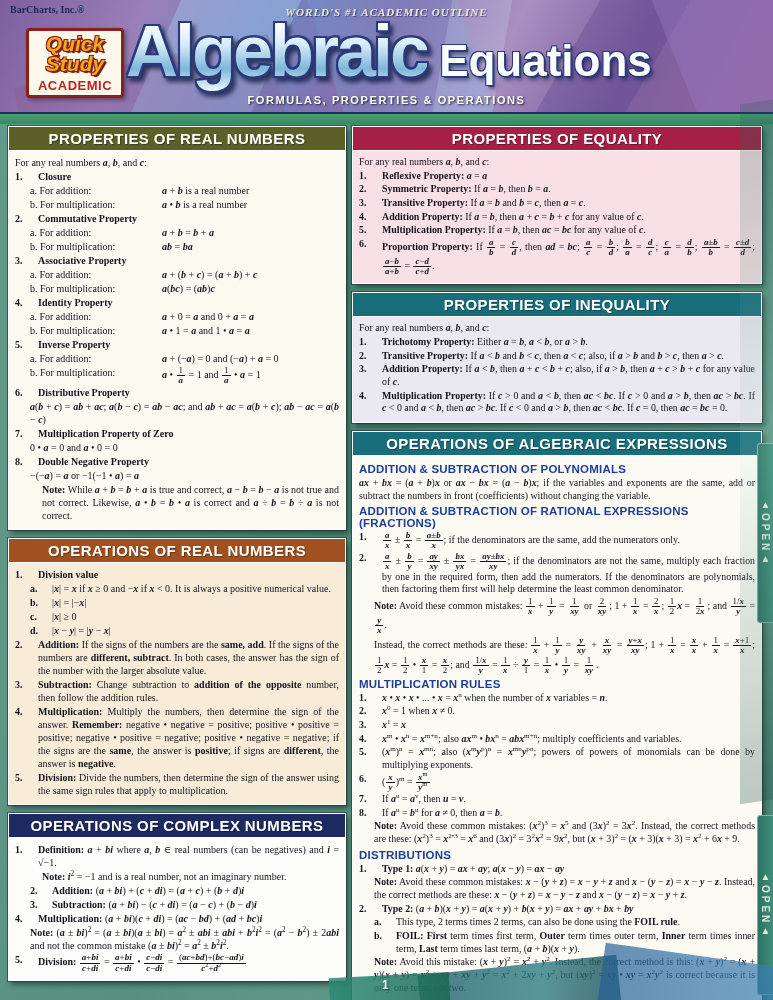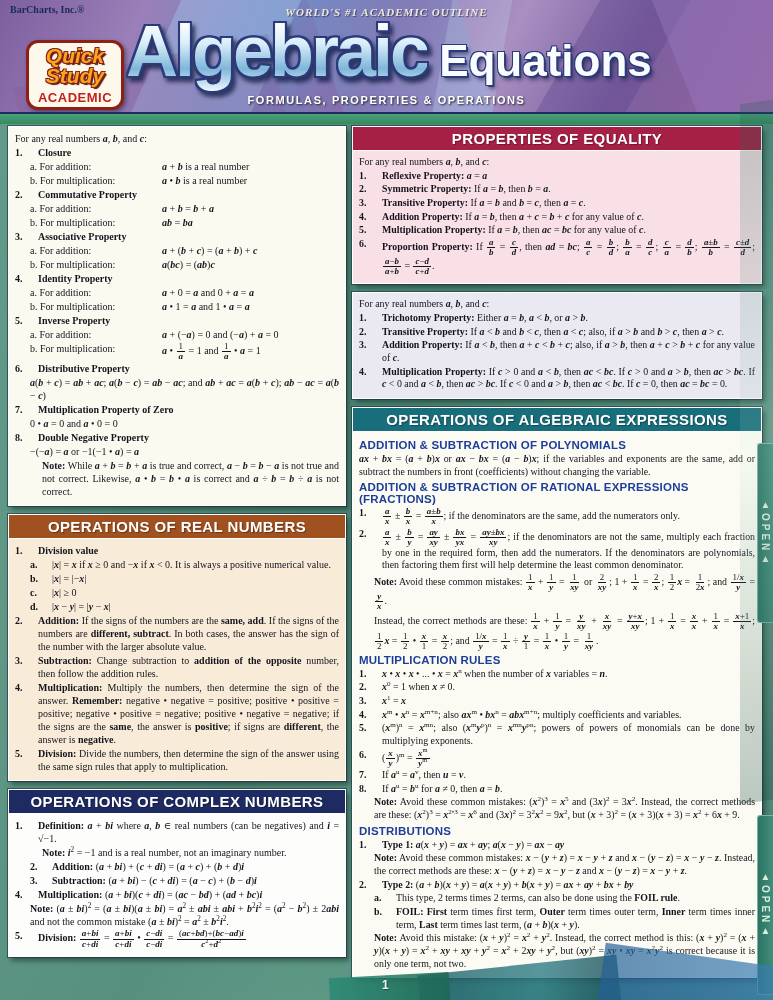--- a/index.html
+++ b/index.html
@@ -17,22 +17,22 @@
   .hs2{left:330px;top:-20px;width:150px;height:180px;background:rgba(120,150,205,.40);transform:skewX(18deg);}
   .hs3{left:560px;top:-30px;width:90px;height:200px;background:rgba(90,70,140,.35);transform:skewX(-30deg);}
   .hs4{left:680px;top:-30px;width:140px;height:200px;background:rgba(150,120,190,.45);transform:skewX(22deg);}
   .hs5{left:20px;top:60px;width:260px;height:90px;background:rgba(140,90,150,.30);transform:rotate(-12deg);}
   .hs6{left:440px;top:-40px;width:60px;height:220px;background:rgba(200,220,245,.25);transform:skewX(-10deg);}
   .hero-strip{position:absolute;top:112px;left:0;right:0;height:10px;
     background:linear-gradient(#4ba276,#358a60);border-top:2px solid #1d2b62;}
   .brand{position:absolute;left:10px;top:4px;font:700 10px "Liberation Serif",serif;color:#1b2a5e;}
   .tagline{position:absolute;left:0;right:0;top:6px;text-align:center;
     font:italic 700 11px "Liberation Serif",serif;color:#efe9da;letter-spacing:1px;text-shadow:1px 1px 1px rgba(20,20,60,.6);}
-  .logo{position:absolute;left:26px;top:40px;width:88px;background:#fdf8ec;
-    border:3px solid #8c2016;border-radius:12px;text-align:center;padding:3px 2px 2px;box-shadow:2px 2px 4px rgba(0,0,0,.4);}
+  .logo{position:absolute;left:26px;top:28px;width:88px;background:#fdf8ec;
+    border:3px solid #8c2016;border-radius:4px;text-align:center;padding:3px 2px 2px;box-shadow:2px 2px 4px rgba(0,0,0,.4);}
   .logo-word{font:italic 800 21px/0.95 "Liberation Sans",sans-serif;color:#f5a81c;
     text-shadow:1px 1px 0 #8c2016,-1px -1px 0 #8c2016,1px -1px 0 #8c2016,-1px 1px 0 #8c2016,2px 2px 1px #5a1008;}
   .logo-academic{margin-top:4px;font:800 13px "Liberation Sans",sans-serif;color:#c21f1f;letter-spacing:.5px;}
   .title-wrap{position:absolute;left:126px;top:12px;display:flex;align-items:baseline;gap:12px;white-space:nowrap;}
   .title-main{font:800 72px/1.1 "Liberation Sans",sans-serif;letter-spacing:-3px;
     background:linear-gradient(180deg,#ffffff 12%,#d9eefa 40%,#7fb6d9 72%,#eef8ff 100%);
     -webkit-background-clip:text;background-clip:text;color:transparent;
     filter:drop-shadow(2px 0 0 #2a3a7a) drop-shadow(-2px 0 0 #2a3a7a) drop-shadow(0 2px 0 #2a3a7a) drop-shadow(0 -2px 0 #2a3a7a) drop-shadow(3px 4px 2px rgba(15,25,60,.75));}
   .title-sub{font:700 44px "Liberation Sans",sans-serif;color:#f8fcff;
     text-shadow:-1px -1px 0 #2a3a7a,1px -1px 0 #2a3a7a,-1px 1px 0 #2a3a7a,2px 2px 0 #2a3a7a,3px 4px 4px rgba(15,25,60,.6);}
@@ -114,20 +114,21 @@
     <div class="title-wrap">
       <span class="title-main">Algebraic</span>
       <span class="title-sub">Equations</span>
     </div>
     <div class="subtitle">FORMULAS, PROPERTIES &amp; OPERATIONS</div>
   </div>
   <div class="hero-strip"></div>
 
   <div id="left-col" class="col">
       <div class="sec">
+        <div class="sec-h" style="background: rgb(91, 97, 38);">PROPERTIES OF REAL NUMBERS</div>
         <div class="sec-b" style="background: rgb(251, 250, 240);">
           <div class="r-intro">For any real numbers <span class="m">a</span>, <span class="m">b</span>, and <span class="m">c</span>:</div>
           <div class="r-item">
             <span class="n">1.</span>
             <span class="x"><b>Closure</b></span>
           </div>
           <div class="r-pair">
             <span class="plabel">a. For addition:</span>
             <span class="pf"><span class="m">a</span> + <span class="m">b</span> is a real number</span>
           </div>
@@ -349,20 +350,21 @@
                 <span class="fn"><span class="m">a</span>−<span class="m">b</span></span>
                 <span class="fd"><span class="m">a</span>+<span class="m">b</span></span>
               </span> = <span class="fr">
                 <span class="fn"><span class="m">c</span>−<span class="m">d</span></span>
                 <span class="fd"><span class="m">c</span>+<span class="m">d</span></span>
               </span>.</span>
           </div>
         </div>
       </div>
       <div class="sec">
+        <div class="sec-h" style="background: rgb(25, 110, 124);">PROPERTIES OF INEQUALITY</div>
         <div class="sec-b" style="background: rgb(234, 232, 240);">
           <div class="r-intro">For any real numbers <span class="m">a</span>, <span class="m">b</span>, and <span class="m">c</span>:</div>
           <div class="r-item">
             <span class="n">1.</span>
             <span class="x"><b>Trichotomy Property:</b> Either <span class="m">a</span> = <span class="m">b</span>, <span class="m">a</span> &lt; <span class="m">b</span>, or <span class="m">a</span> &gt; <span class="m">b</span>.</span>
           </div>
           <div class="r-item">
             <span class="n">2.</span>
             <span class="x"><b>Transitive Property:</b> If <span class="m">a</span> &lt; <span class="m">b</span> and <span class="m">b</span> &lt; <span class="m">c</span>, then <span class="m">a</span> &lt; <span class="m">c</span>; also, if <span class="m">a</span> &gt; <span class="m">b</span> and <span class="m">b</span> &gt; <span class="m">c</span>, then <span class="m">a</span> &gt; <span class="m">c</span>.</span>
           </div>

